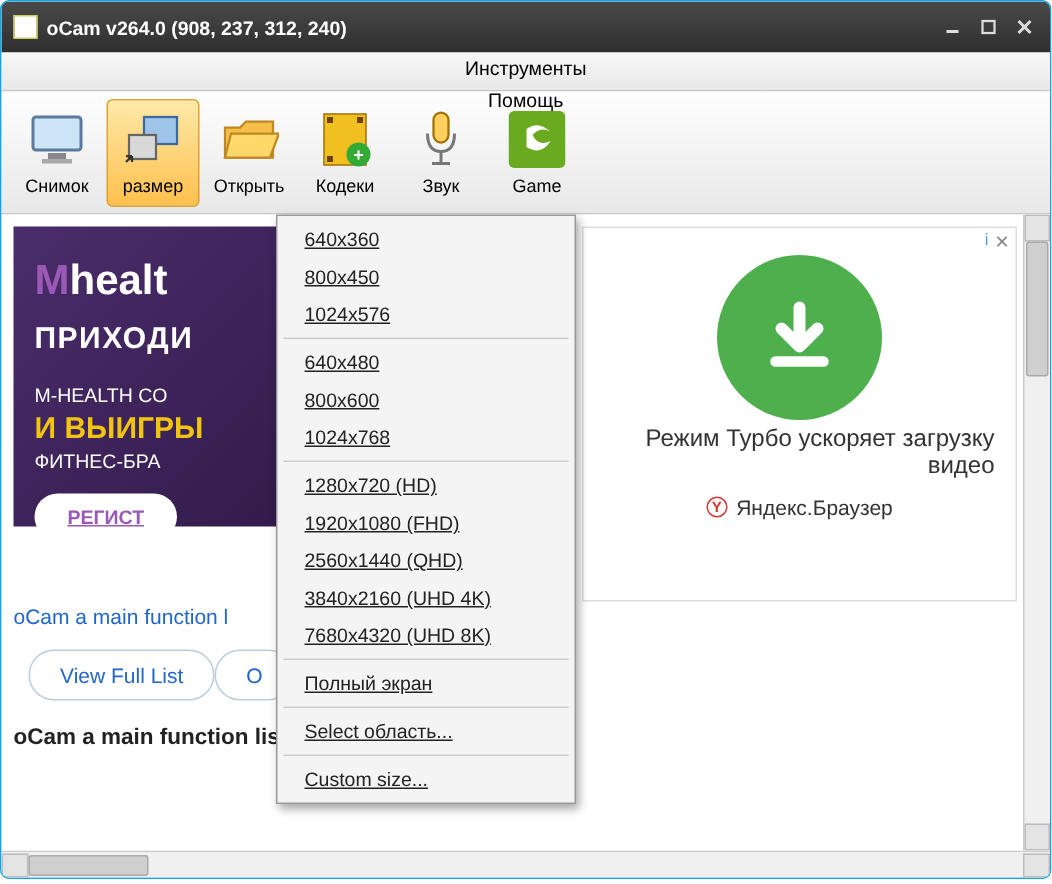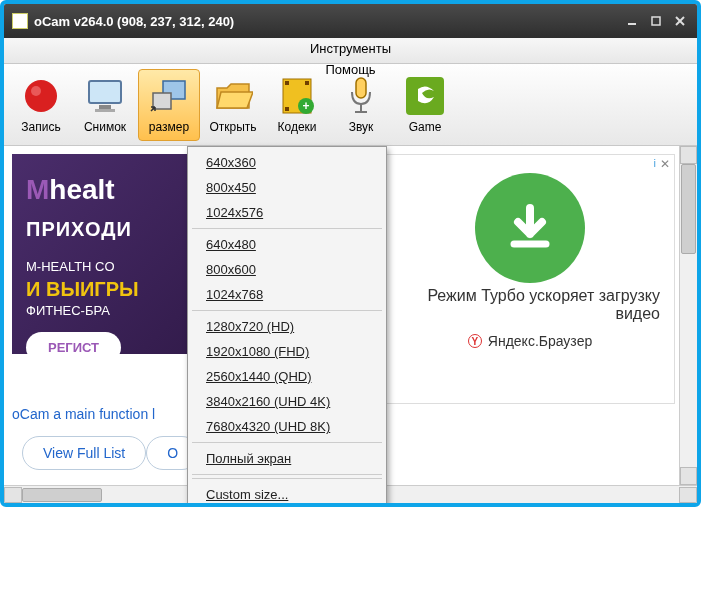--- a/index.html
+++ b/index.html
@@ -1,18 +1,18 @@
 <!DOCTYPE html>
 <html><head>
 <meta charset="utf-8">
 <style>
 * { margin: 0; padding: 0; box-sizing: border-box; font-family: "Segoe UI", Tahoma, sans-serif; }
 body { background: #fff; }
 
-.window { width: 701px; height: 507px; border: 4px solid #0ea5e9; border-radius: 6px; overflow: hidden; position: relative; background: #fff; }
+.window { width: 701px; height: 586px; border: 1px solid #0ea5e9; border-radius: 6px; overflow: hidden; position: relative; background: #fff; }
 
 .titlebar { height: 34px; background: linear-gradient(#4a4a4a, #2e2e2e); display: flex; align-items: center; padding: 0 8px; color: #fff; font-size: 13px; font-weight: bold; }
 .titlebar .app-icon { width: 16px; height: 16px; background: #fff; border: 1px solid #cc6; margin-right: 6px; }
 .titlebar .spacer { flex: 1; }
 .titlebar .ctl { width: 18px; height: 18px; margin-left: 6px; display: flex; align-items: center; justify-content: center; cursor: pointer; color: #ddd; }
 
 .menubar { height: 26px; background: linear-gradient(#f7f7f7,#e8e8e8); border-bottom: 1px solid #c8c8c8; display: flex; align-items: center; padding: 0 4px; font-size: 13px; flex-direction: column; }
 .menubar .menu-item { padding: 3px 10px; cursor: pointer; }
 
 .toolbar { height: 82px; background: linear-gradient(#fefefe,#e8e8e8); border-bottom: 1px solid #c8c8c8; display: flex; align-items: center; padding: 4px 6px; gap: 2px; }
@@ -22,21 +22,21 @@
 
 .content { position: relative; height: calc(100% - 34px - 26px - 82px - 18px); background: #fff; overflow: hidden; }
 
 .left-ad { position: absolute; left: 8px; top: 8px; width: 320px; height: 200px; background: linear-gradient(135deg,#4a2d6b,#2a1540); color: #fff; padding: 20px 14px; font-family: Arial; }
 .left-ad .logo { font-size: 28px; font-weight: bold; }
 .left-ad .logo .m { color: #9b59b6; }
 .left-ad .l1 { font-size: 20px; font-weight: bold; margin-top: 12px; letter-spacing: 1px; }
 .left-ad .l2 { font-size: 13px; margin-top: 18px; }
 .left-ad .l3 { font-size: 20px; font-weight: bold; color: #f1c40f; margin-top: 4px; }
 .left-ad .l4 { font-size: 13px; margin-top: 2px; }
-.left-ad .reg { margin-top: 14px; display: inline-block; background: #fff; color: #9b59b6; padding: 8px 22px; border-radius: 20px; font-weight: bold; font-size: 13px; }
+.left-ad .reg { margin-top: 14px; display: inline-block; background: #fff; color: #9b59b6; padding: 8px 22px; border-radius: 20px; font-weight: bold; font-size: 13px; text-decoration: underline; }
 
 .right-ad { position: absolute; right: 22px; top: 8px; width: 290px; height: 250px; border: 1px solid #ddd; background: #fff; display: flex; flex-direction: column; align-items: center; padding: 14px; }
 .right-ad .circle { width: 110px; height: 110px; border-radius: 50%; background: #4db04d; display: flex; align-items: center; justify-content: center; margin-top: 4px; }
 .right-ad .txt1 { font-size: 16px; text-align: right; margin-top: 4px; color: #333; }
 .right-ad .txt2 { font-size: 14px; margin-top: 10px; color: #333; display: flex; align-items: center; gap: 6px; }
 .right-ad .yx { width: 14px; height: 14px; border-radius: 50%; border: 1px solid #d33; display: inline-flex; align-items: center; justify-content: center; color: #d33; font-size: 10px; font-weight: bold; }
 .ad-x { position: absolute; top: 2px; right: 4px; color: #888; font-size: 12px; cursor: pointer; }
 .ad-i { position: absolute; top: 2px; right: 18px; color: #4aa3df; font-size: 11px; }
 
 .blue-link { position: absolute; left: 8px; top: 260px; color: #2266cc; font-size: 14px; }
@@ -88,29 +88,20 @@
   </div>
 
   <div class="menubar">
     <div class="menu-item">Инструменты</div>
     <div class="menu-item">Помощь</div>
   </div>
 
   <div class="toolbar">
     <div class="tool-btn">
       <div class="tool-ico">
-          <svg width="38" height="38">
-            <circle cx="19" cy="19" r="16" fill="#d92020"></circle>
-            <circle cx="14" cy="14" r="5" fill="#f07070" opacity="0.7"></circle>
-          </svg>
-        </div>
-      <span>Запись</span>
-    </div>
-    <div class="tool-btn">
-      <div class="tool-ico">
           <svg width="40" height="38">
             <rect x="4" y="4" width="32" height="22" rx="2" fill="#cde6f7" stroke="#5a7aa0" stroke-width="2"></rect>
             <rect x="14" y="28" width="12" height="4" fill="#888"></rect>
             <rect x="10" y="32" width="20" height="3" fill="#aaa"></rect>
           </svg>
         </div>
       <span>Снимок</span>
     </div>
     <div class="tool-btn active">
       <div class="tool-ico">
@@ -228,17 +219,18 @@
     <div class="dd-item"><span class="u">1024x768</span></div>
     <div class="sep"></div>
     <div class="dd-item"><span class="u">1280x720 (HD)</span></div>
     <div class="dd-item"><span class="u">1920x1080 (FHD)</span></div>
     <div class="dd-item"><span class="u">2560x1440 (QHD)</span></div>
     <div class="dd-item"><span class="u">3840x2160 (UHD 4K)</span></div>
     <div class="dd-item"><span class="u">7680x4320 (UHD 8K)</span></div>
     <div class="sep"></div>
     <div class="dd-item"><span class="u">Полный экран</span></div>
     <div class="sep"></div>
+    <div class="dd-item"><span class="u">Select область...</span></div>
     <div class="sep"></div>
     <div class="dd-item"><span class="u">Custom size...</span></div>
   </div>
 
 </div>
 
 </body></html>

